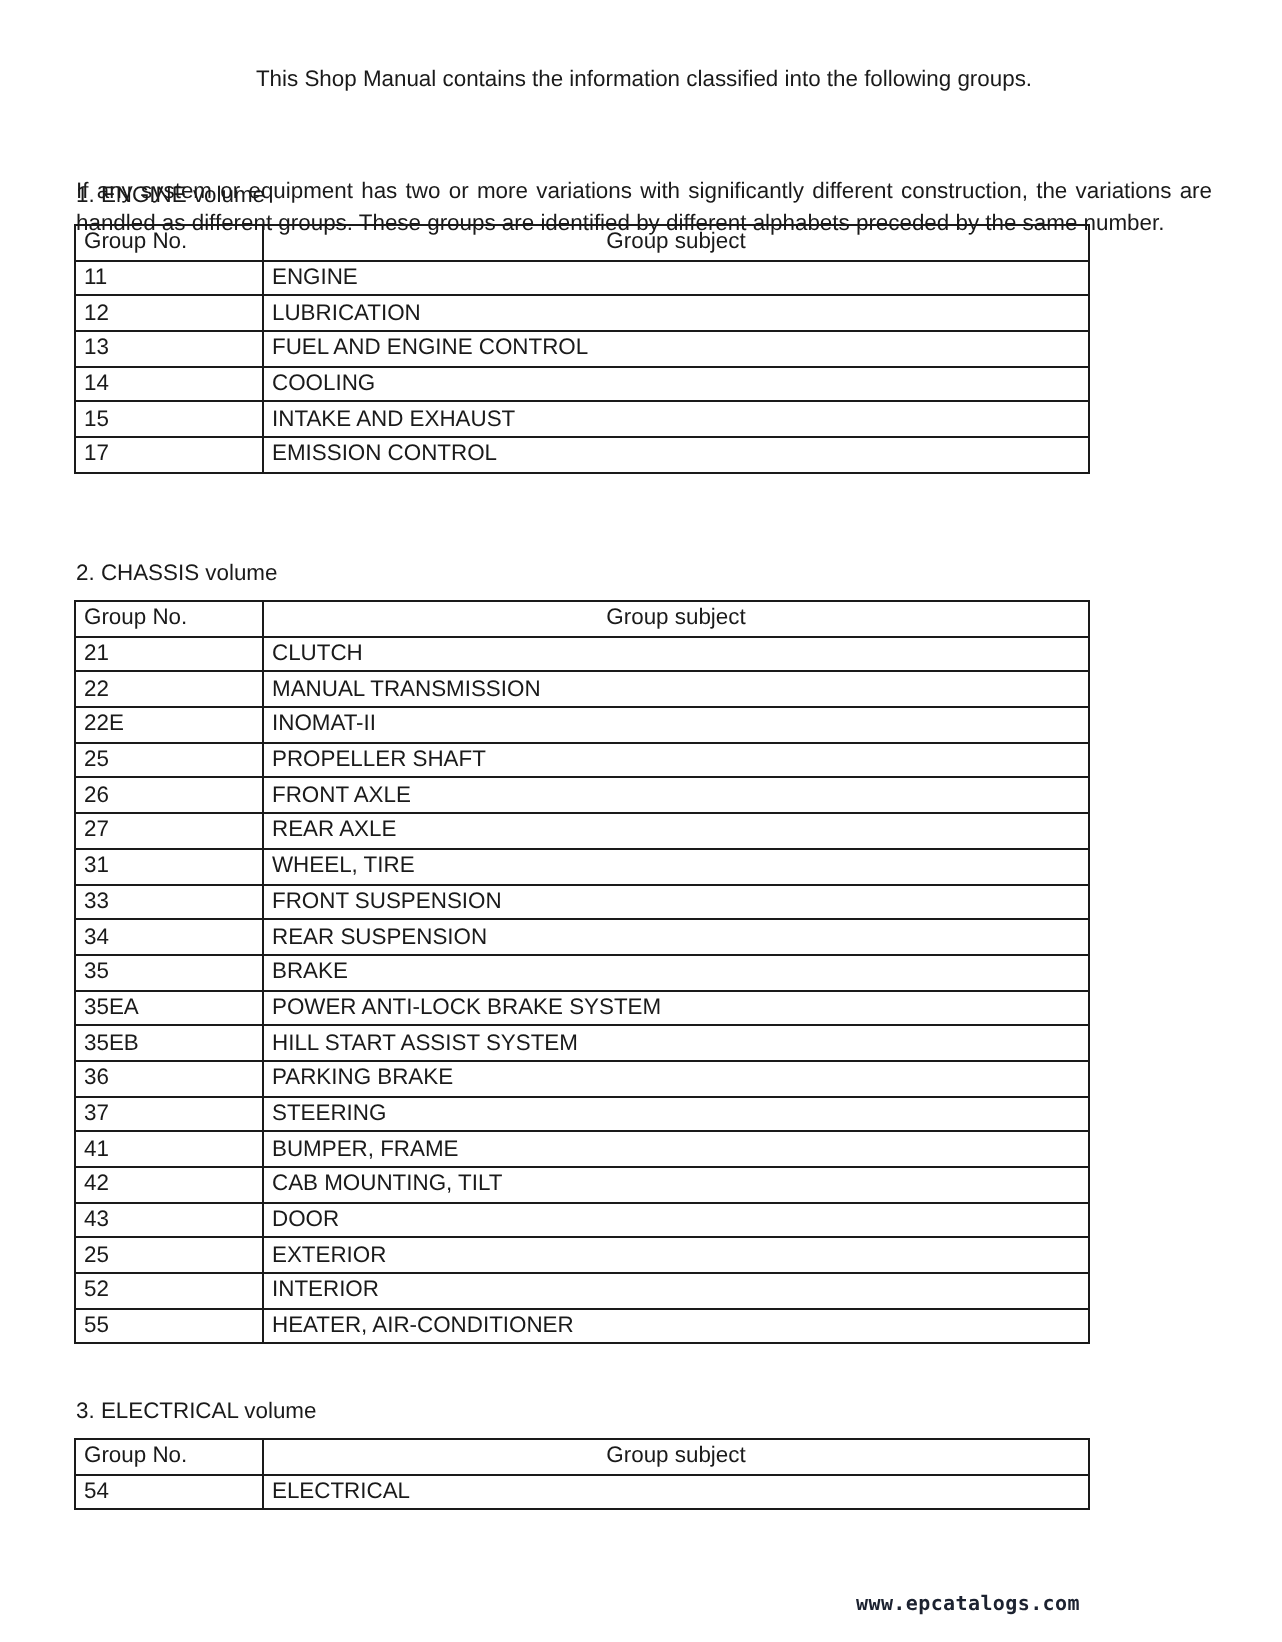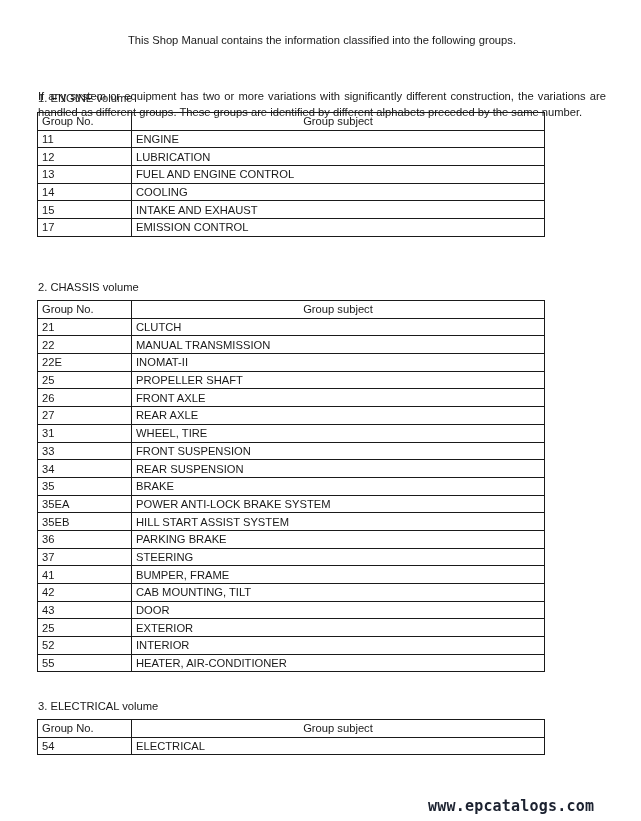--- a/index.html
+++ b/index.html
@@ -24,21 +24,21 @@
   table.groups td, table.groups th {
     border: 1px solid #1a1a1a; height: 16.7px; padding: 0 4px;
     font-weight: normal; text-align: left; vertical-align: middle;
     line-height: 14px; white-space: nowrap; overflow: hidden;
   }
   table.groups col.c-no { width: 94px; }
   table.groups th.subject-head { text-align: center; }
   .watermark {
     position: absolute; left: 428px; top: 797px;
     font-family: "DejaVu Sans Mono", "Liberation Mono", monospace;
-    font-weight: bold; font-size: 15px; color: #1c2230; letter-spacing: 0.2px;
+    font-weight: bold; font-size: 10px; color: #1c2230; letter-spacing: 0.2px;
   }
 </style>
 </head>
 <body>
 
 <div class="intro">
   <p>This Shop Manual contains the information classified into the following groups.</p>
   <p class="para2">If any system or equipment has two or more variations with significantly different construction, the variations are handled as different groups. These groups are identified by different alphabets preceded by the same number.</p>
 </div>
 

